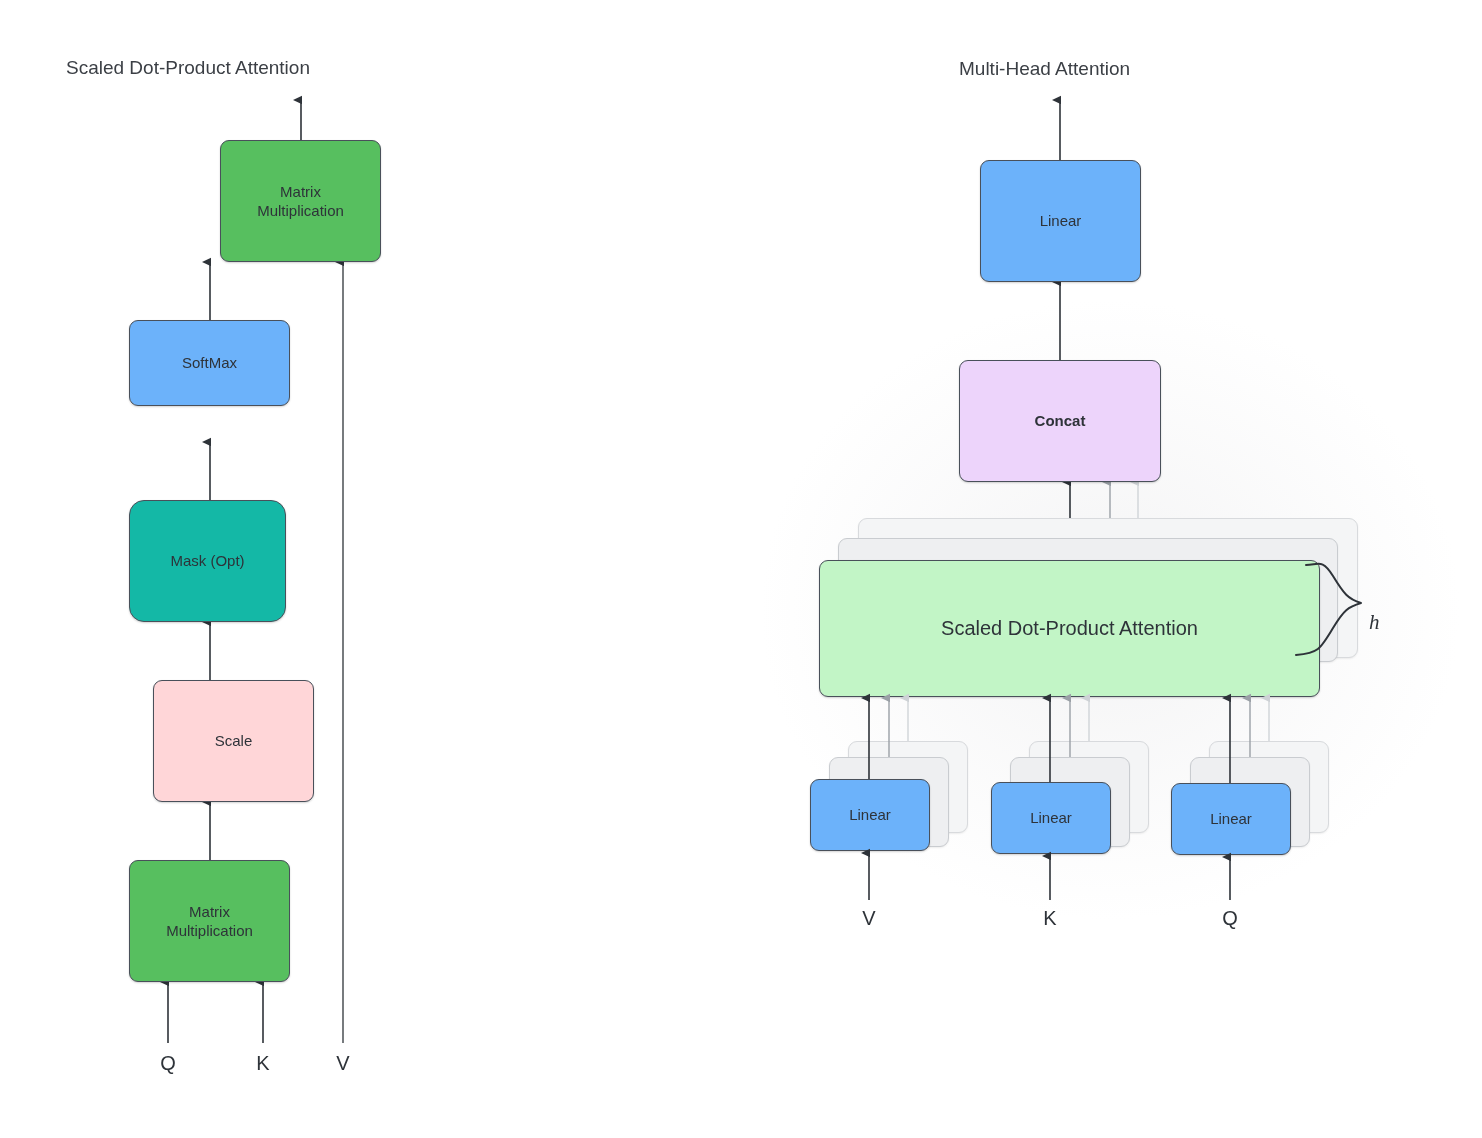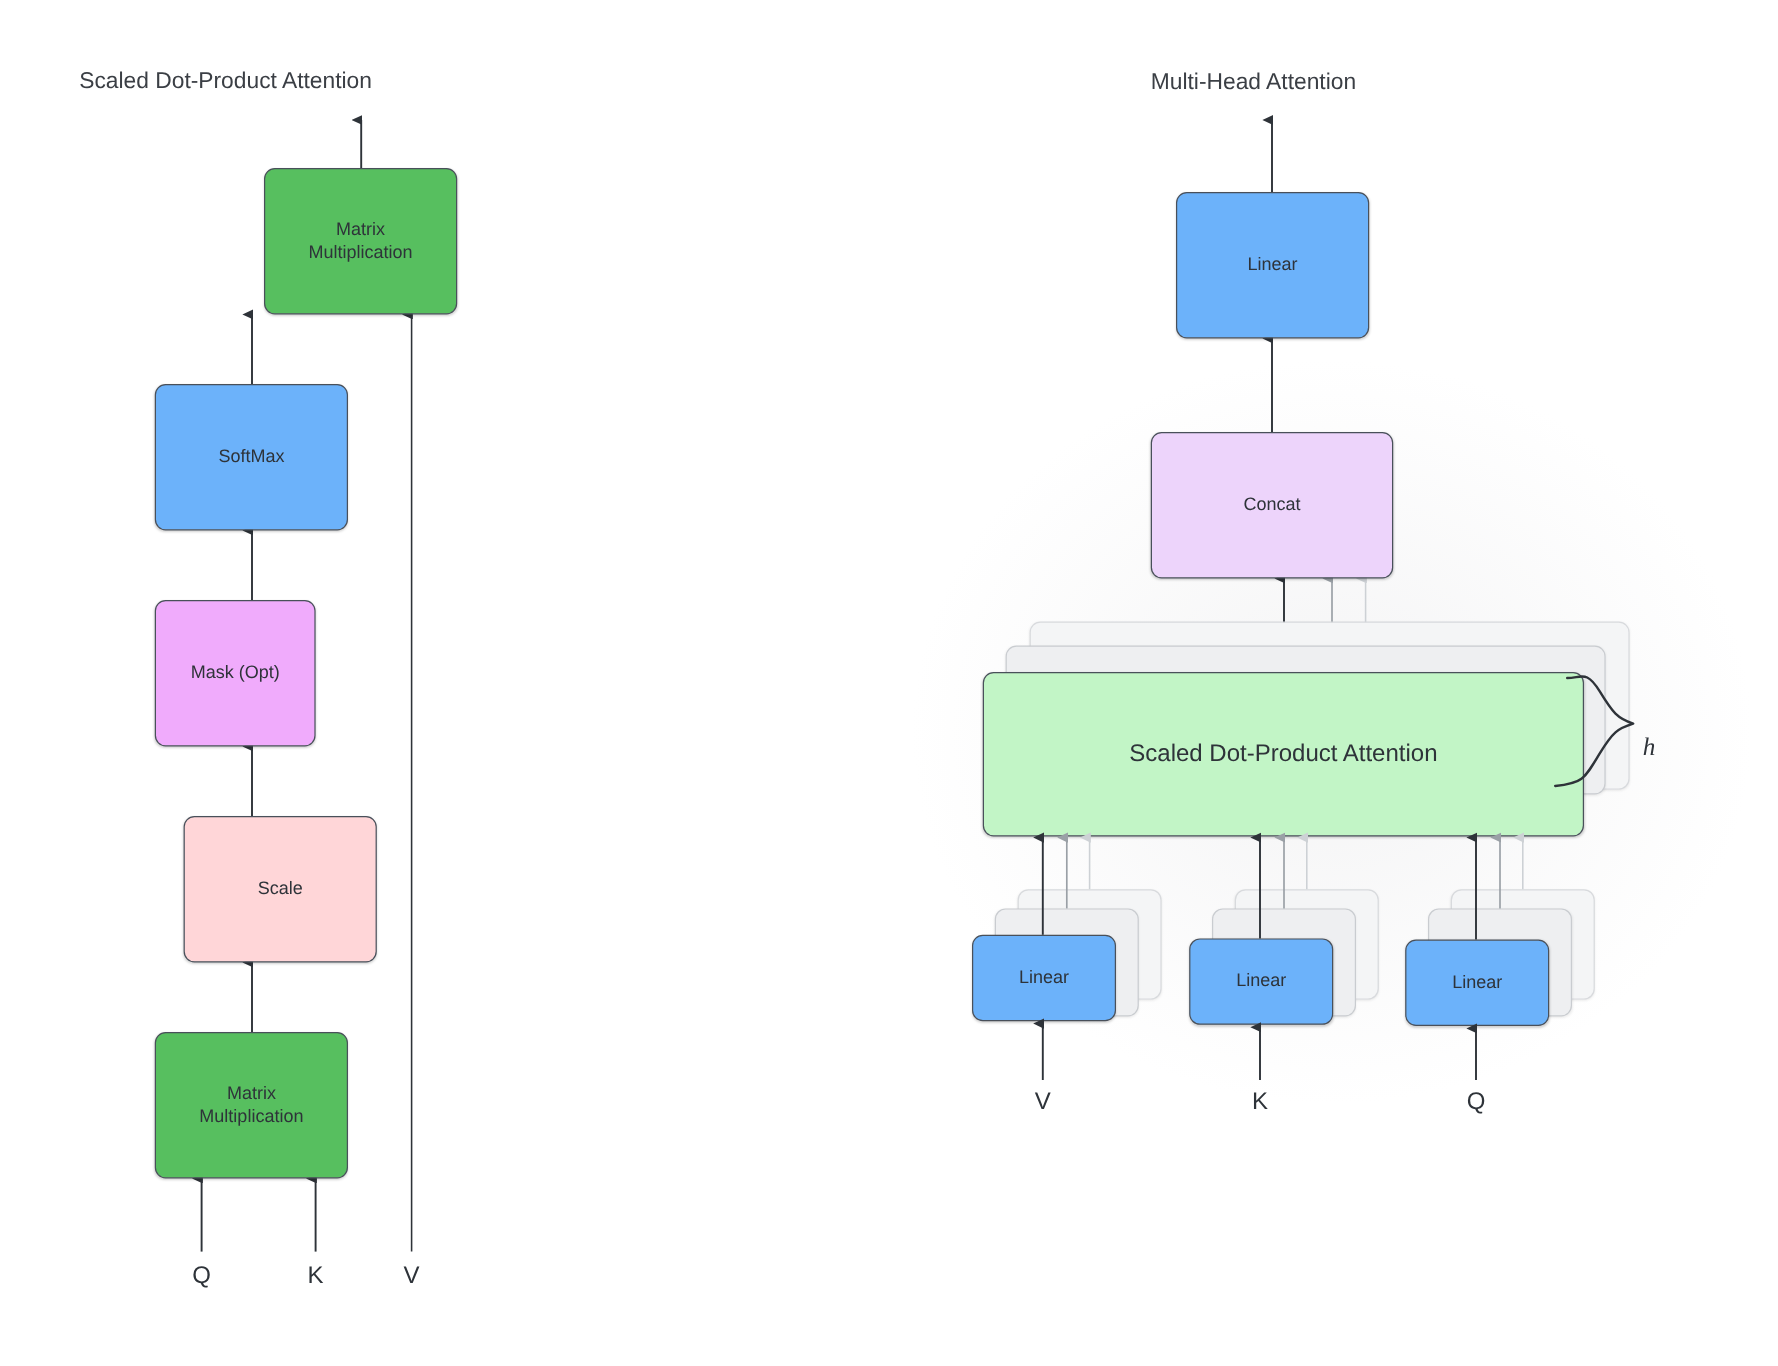--- a/index.html
+++ b/index.html
@@ -94,25 +94,25 @@
     </g>
   </svg>
 
   <div class="node two-line" style="left:220px;top:140px;width:161px;height:122px;background:#57bf5f;">
     <span>
       <span>Matrix</span><br>
       <span>Multiplication</span>
     </span>
   </div>
 
-  <div class="node" style="left:129px;top:320px;width:161px;height:122px;background:#6cb2fa;">
+  <div class="node" style="left:129px;top:320px;width:161px;height:86px;background:#6cb2fa;">
     <span>SoftMax</span>
   </div>
 
-  <div class="node" style="left:129px;top:500px;width:134px;height:122px;background:#f0abfc;">
+  <div class="node" style="left:129px;top:500px;width:157px;height:122px;background:#14b8a6;border-radius:15px;">
     <span>Mask (Opt)</span>
   </div>
 
   <div class="node" style="left:129px;top:680px;width:161px;height:122px;background:#ffd6d8;margin-left:24px;">
     <span>Scale</span>
   </div>
 
   <div class="node two-line" style="left:129px;top:860px;width:161px;height:122px;background:#57bf5f;">
     <span>
       <span>Matrix</span><br>
@@ -121,21 +121,21 @@
   </div>
 
   <div class="varlabel" style="left:148px;top:1052px;width:40px;">Q</div>
   <div class="varlabel" style="left:243px;top:1052px;width:40px;">K</div>
   <div class="varlabel" style="left:323px;top:1052px;width:40px;">V</div>
 
   <div class="node" style="left:980px;top:160px;width:161px;height:122px;background:#6cb2fa;">
     <span>Linear</span>
   </div>
 
-  <div class="node" style="left:959px;top:360px;width:202px;height:122px;background:#edd4fb;">
+  <div class="node" style="left:959px;top:360px;width:202px;height:122px;background:#edd4fb;font-weight:bold;">
     <span>Concat</span>
   </div>
 
   <div class="ghost" style="left:858px;top:518px;width:500px;height:140px;"></div>
   <div class="ghost ghost2" style="left:838px;top:538px;width:500px;height:124px;"></div>
 
   <div class="node" style="left:819px;top:560px;width:501px;height:137px;background:#c2f5c6;font-size:20px;">
     <span>Scaled Dot-Product Attention</span>
   </div>
 

